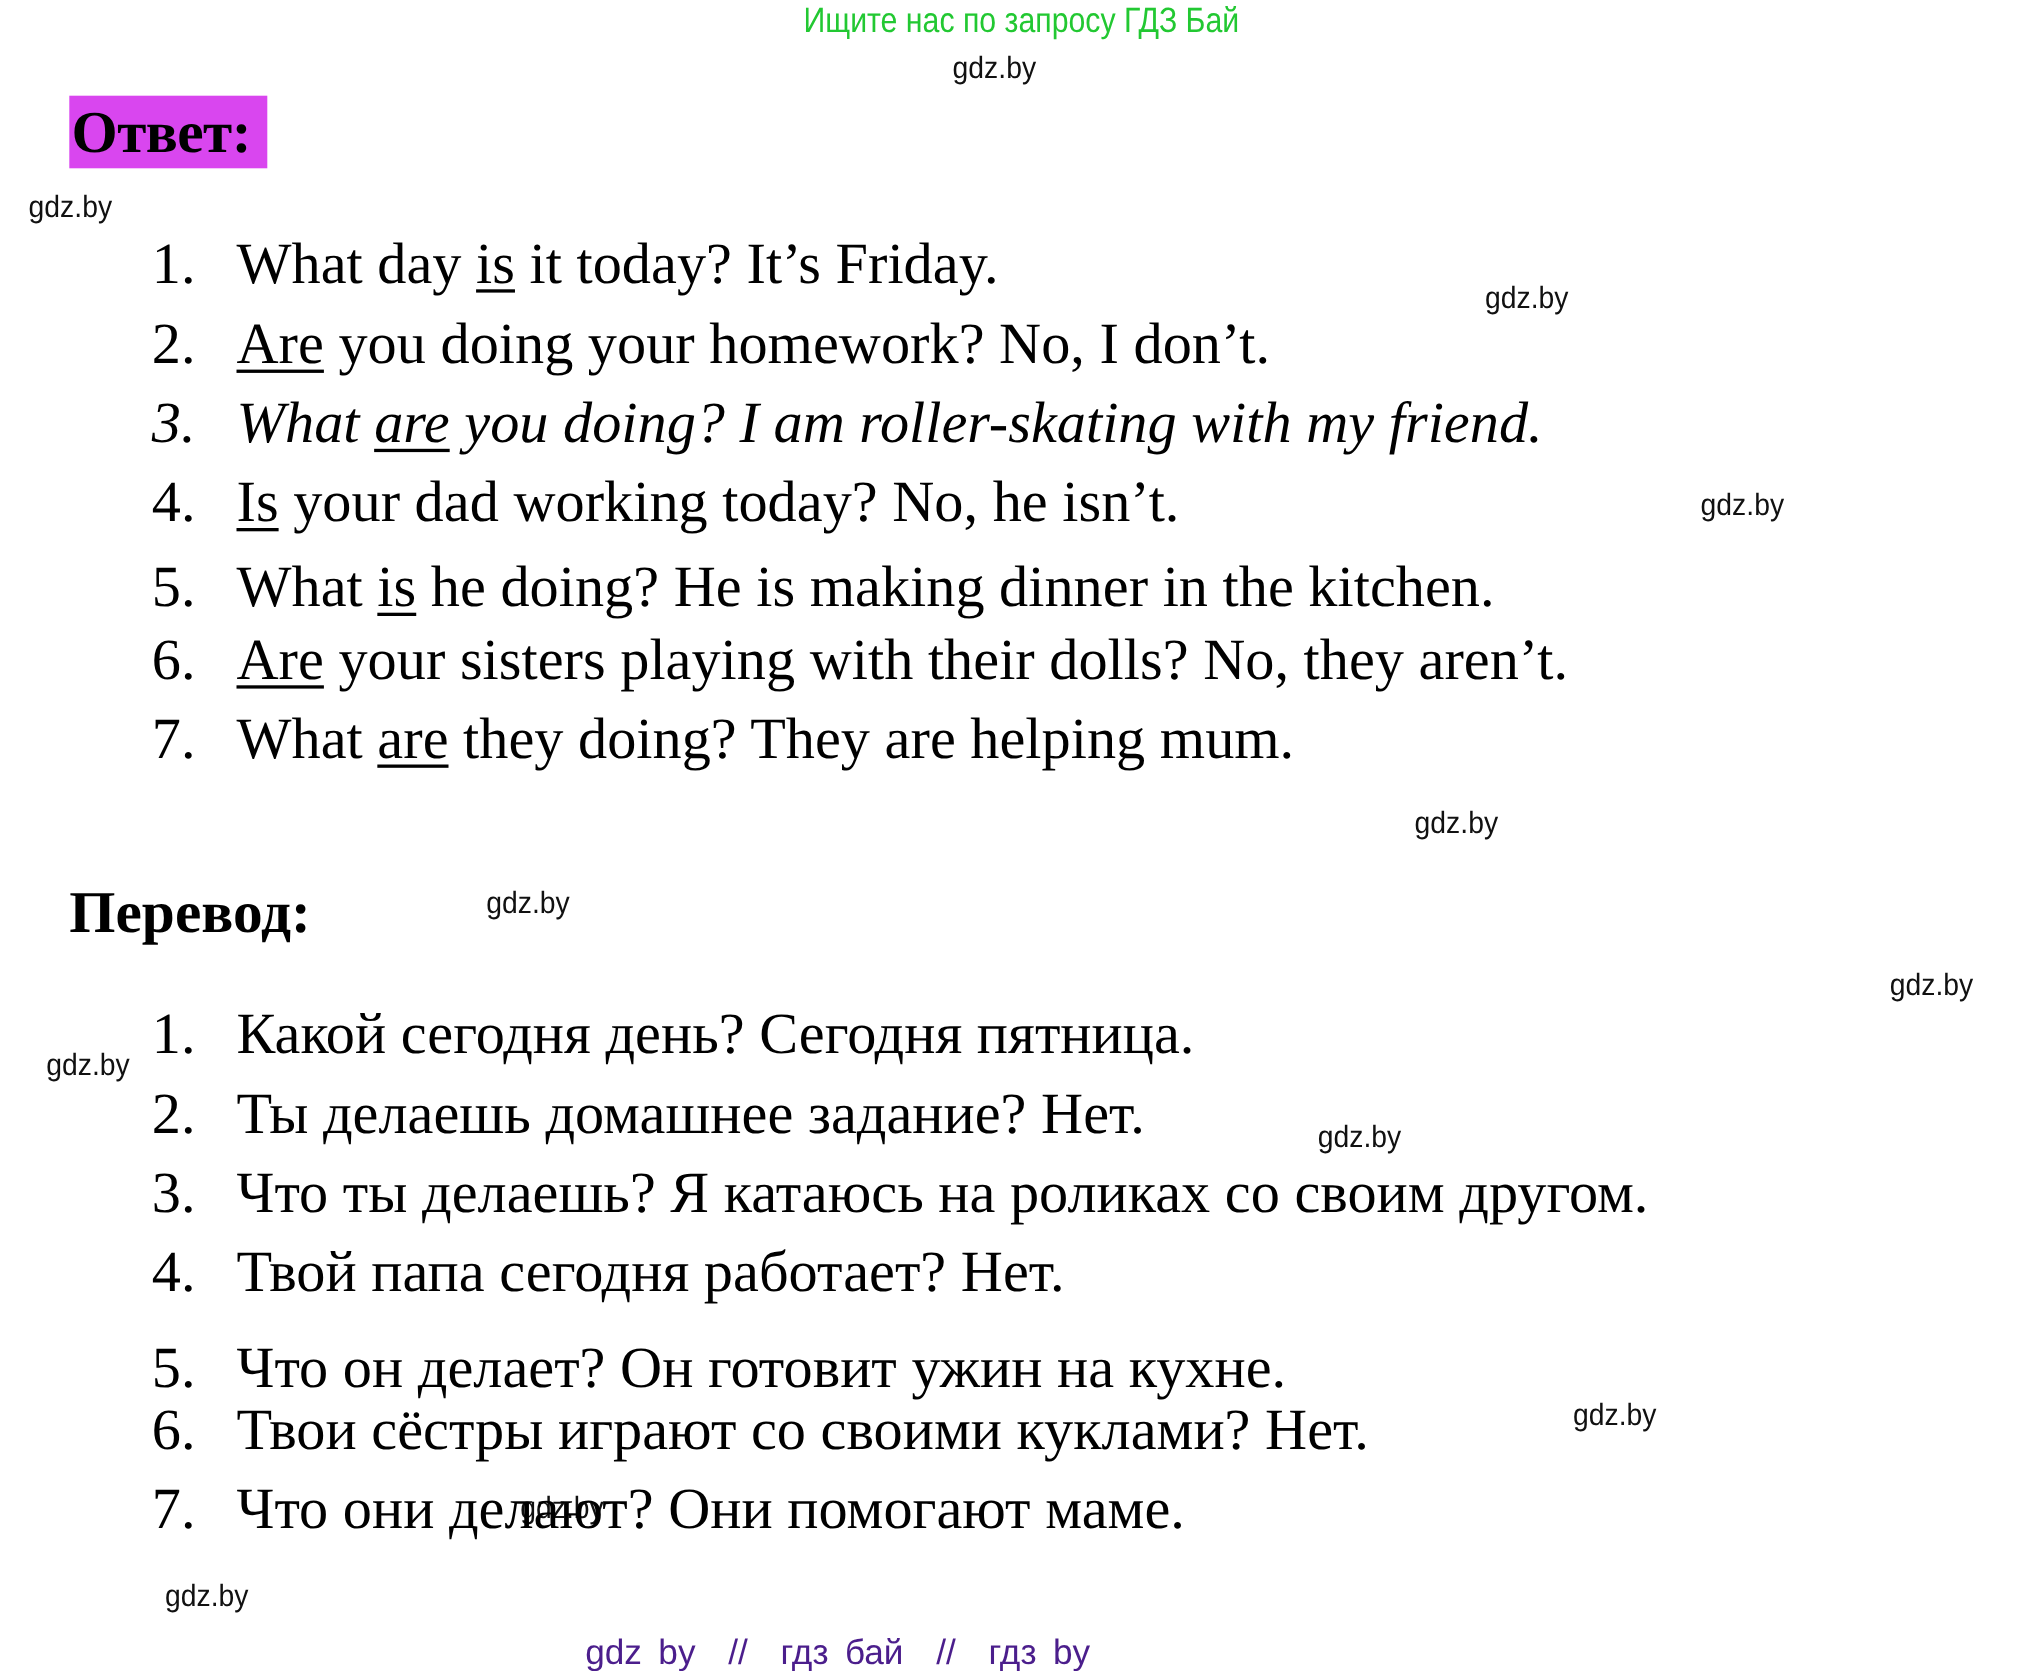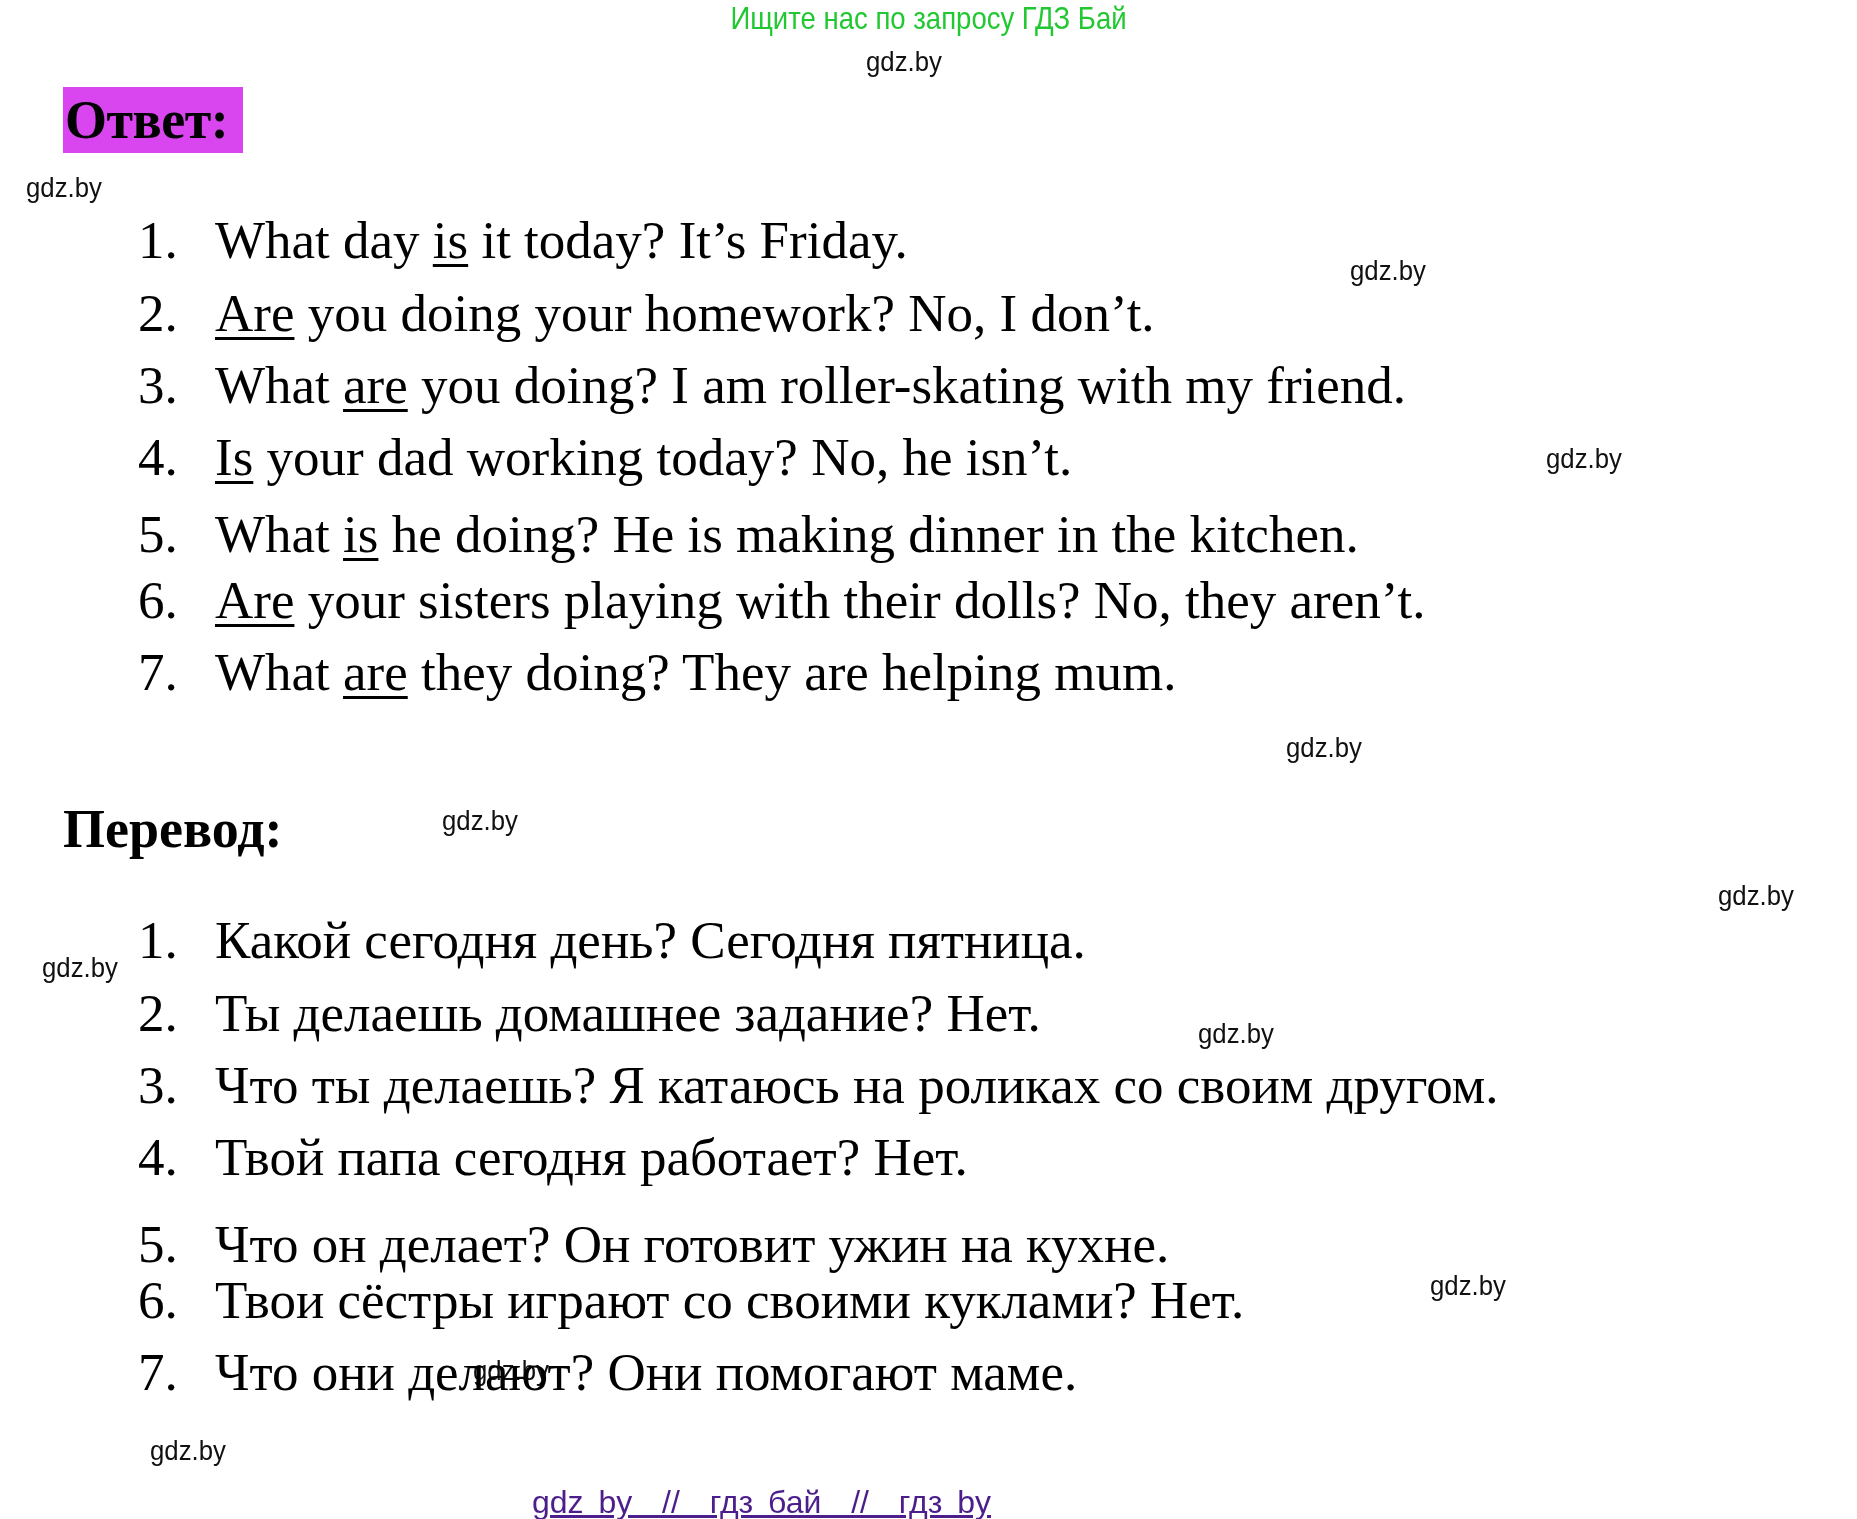--- a/index.html
+++ b/index.html
@@ -46,21 +46,20 @@
       white-space: nowrap;
     }
     .num { display: inline-block; width: 77px; }
     .u { text-decoration: underline; text-decoration-thickness: 3px; text-underline-offset: 6px; }
     .footer {
       left: 0; width: 1523px; top: 1484px; text-align: center;
       font-family: "Liberation Sans", sans-serif;
       font-size: 32px; line-height: 36px;
       color: #4b1e8c;
       word-spacing: 6px;
-      text-decoration: underline;
     }
   </style>
 </head>
 <body>
 
 <div class="abs header-green">Ищите нас по запросу ГДЗ Бай</div>
 
 <div class="abs wm" style="left:866px; top:46px;">gdz.by</div>
 <div class="abs wm" style="left:26px; top:172px;">gdz.by</div>
 <div class="abs wm" style="left:1350px; top:255px;">gdz.by</div>
@@ -76,21 +75,21 @@
 
 <div class="abs answer-label">Ответ:</div>
 
 <div class="abs list" style="top:0;">
   <div class="line" style="top:210px;">
     <span class="num">1.</span><span>What day </span><span class="u">is</span><span> it today? It’s Friday.</span>
   </div>
   <div class="line" style="top:283px;">
     <span class="num">2.</span><span></span><span class="u">Are</span><span> you doing your homework? No, I don’t.</span>
   </div>
-  <div class="line" style="top:355px;">
+  <div class="line" style="top:355px;font-style:italic;">
     <span class="num">3.</span><span>What </span><span class="u">are</span><span> you doing? I am roller-skating with my friend.</span>
   </div>
   <div class="line" style="top:427px;">
     <span class="num">4.</span><span></span><span class="u">Is</span><span> your dad working today? No, he isn’t.</span>
   </div>
   <div class="line" style="top:504px;">
     <span class="num">5.</span><span>What </span><span class="u">is</span><span> he doing? He is making dinner in the kitchen.</span>
   </div>
   <div class="line" style="top:570px;">
     <span class="num">6.</span><span></span><span class="u">Are</span><span> your sisters playing with their dolls? No, they aren’t.</span>

